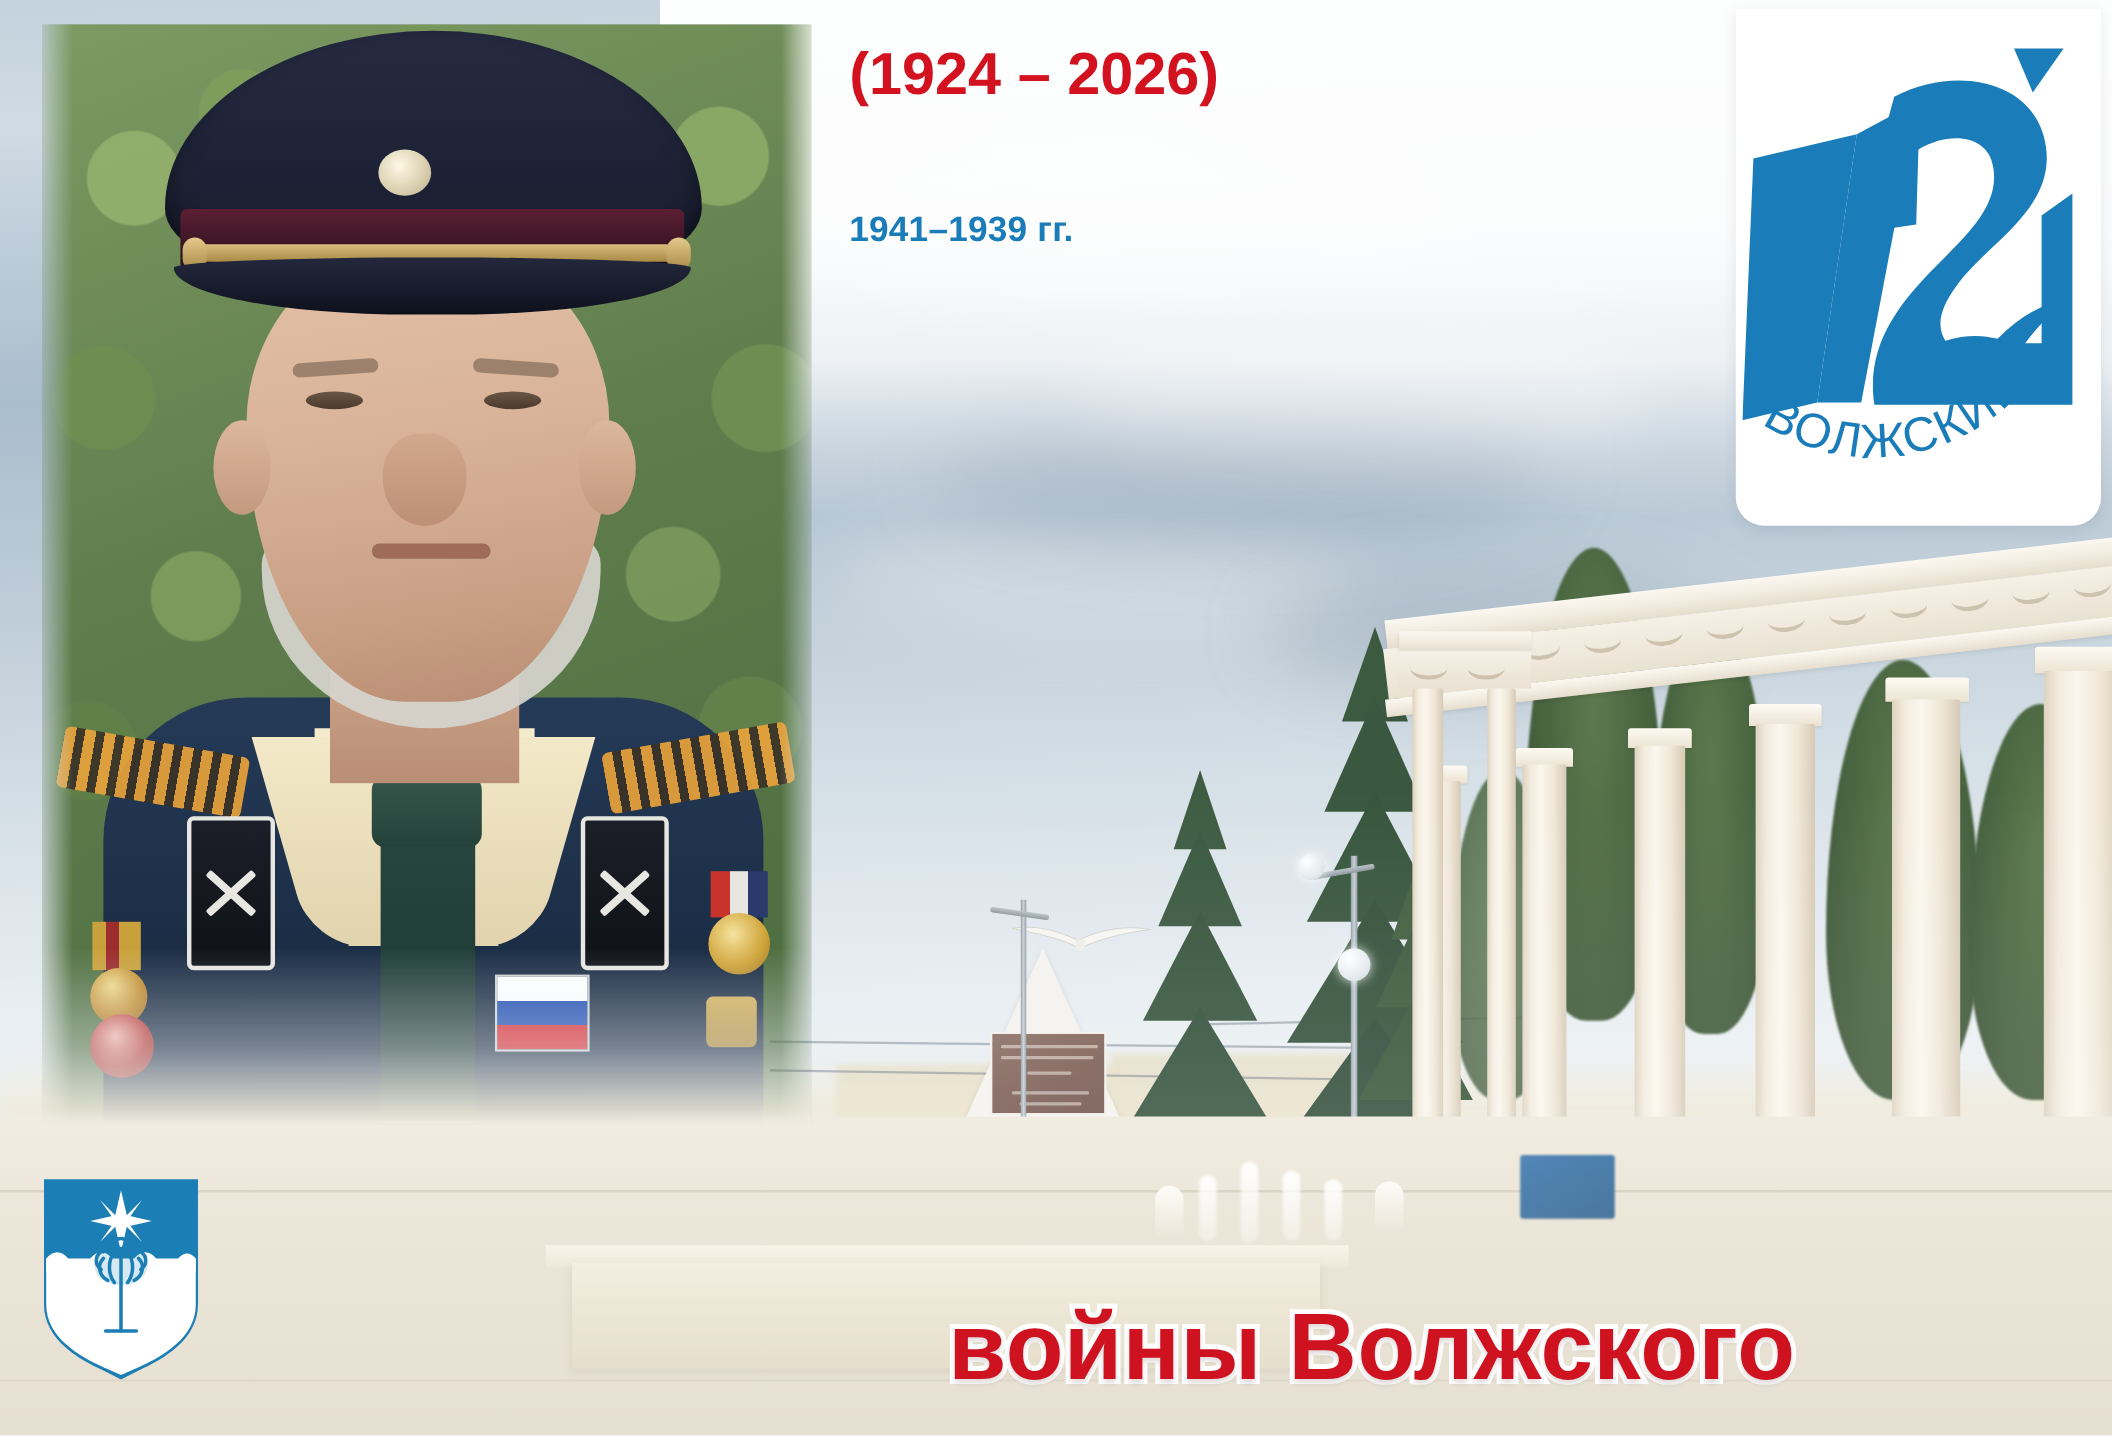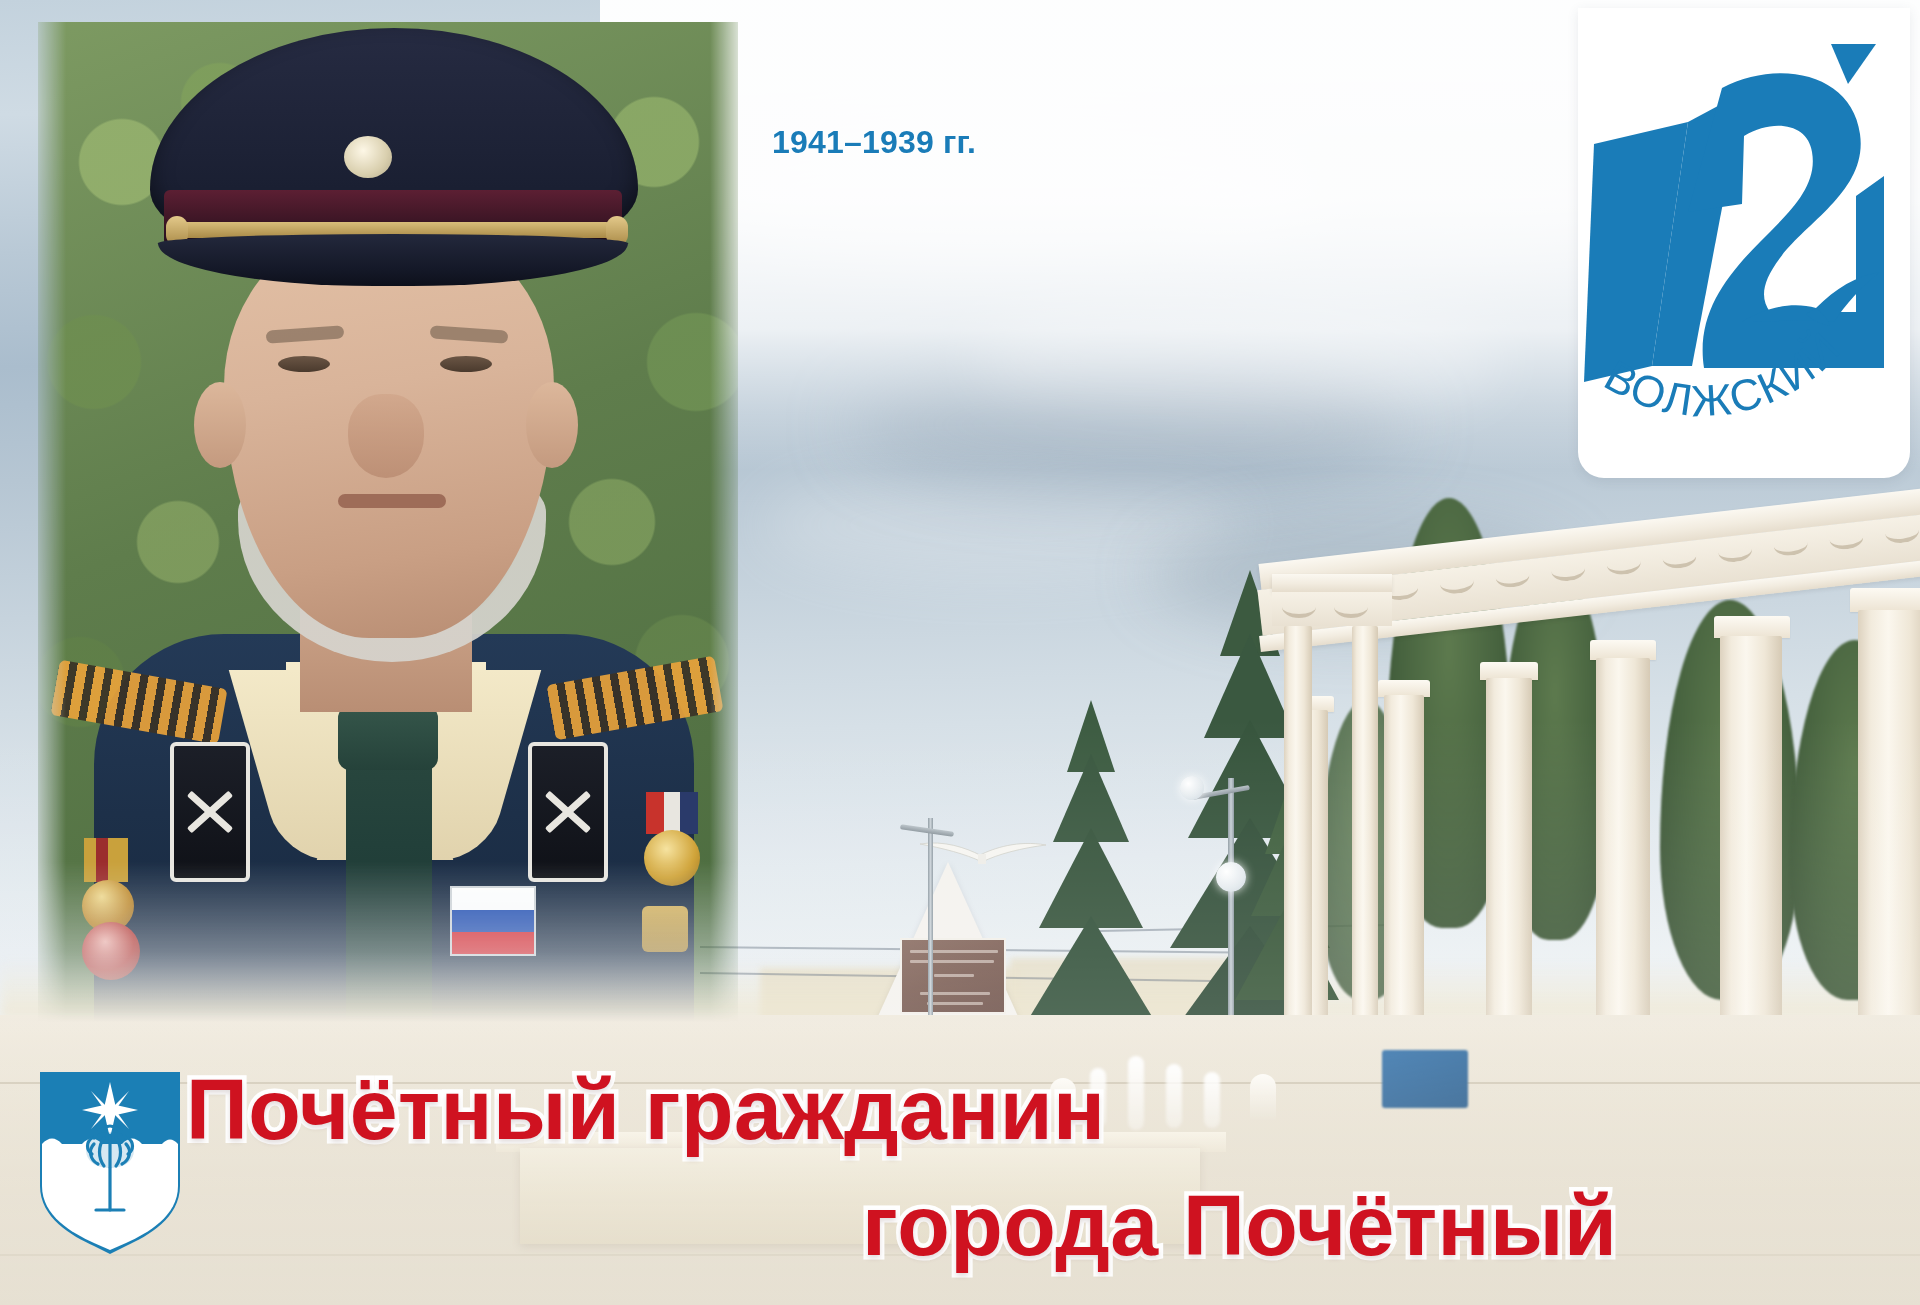--- a/index.html
+++ b/index.html
@@ -679,20 +679,21 @@
       <div class="p-cap-band"></div>
       <div class="p-cockade"></div>
       <div class="p-cap-cord"></div>
       <div class="p-cap-cord-knob" style="left:128px; top:194px;"></div>
       <div class="p-cap-cord-knob" style="left:568px; top:194px;"></div>
       <div class="p-visor"></div>
     </div>
   </div>
 
   <div class="text-block">
+    <div class="lifespan">(1924 – 2026)</div>
 
     <div class="veteran-lines">
       <div class="veteran-line">1941–1939 гг.</div>
     </div>
   </div>
 
   <div class="logo-card">
     <svg class="logo-svg" width="320" height="430" viewBox="0 0 320 430" xmlns="http://www.w3.org/2000/svg">
 
       <path d="M247 18 L292 18 L264 58 Z" fill="#1a7cb8"></path>
@@ -754,16 +755,15 @@
       <path d="M68 98 c-6 -8 -6 -20 0 -28"></path>
       <path d="M74 99 v-32"></path>
       <path d="M80 98 c6 -8 6 -20 0 -28"></path>
       <path d="M86 96 c8 -4 10 -14 4 -20"></path>
       <path d="M56 86 c-6 -4 -6 -12 0 -16"></path>
       <path d="M92 86 c6 -4 6 -12 0 -16"></path>
       <path d="M58 70 c4 -8 12 -12 16 -12 c4 0 12 4 16 12"></path>
     </g>
   </svg>
 
-  <div class="honor-1">Почётный гражданин</div>
-  <div class="honor-2">города Почётный</div>
+  <div class="honor-2">войны Волжского</div>
 
 </div>
 
 </body></html>

